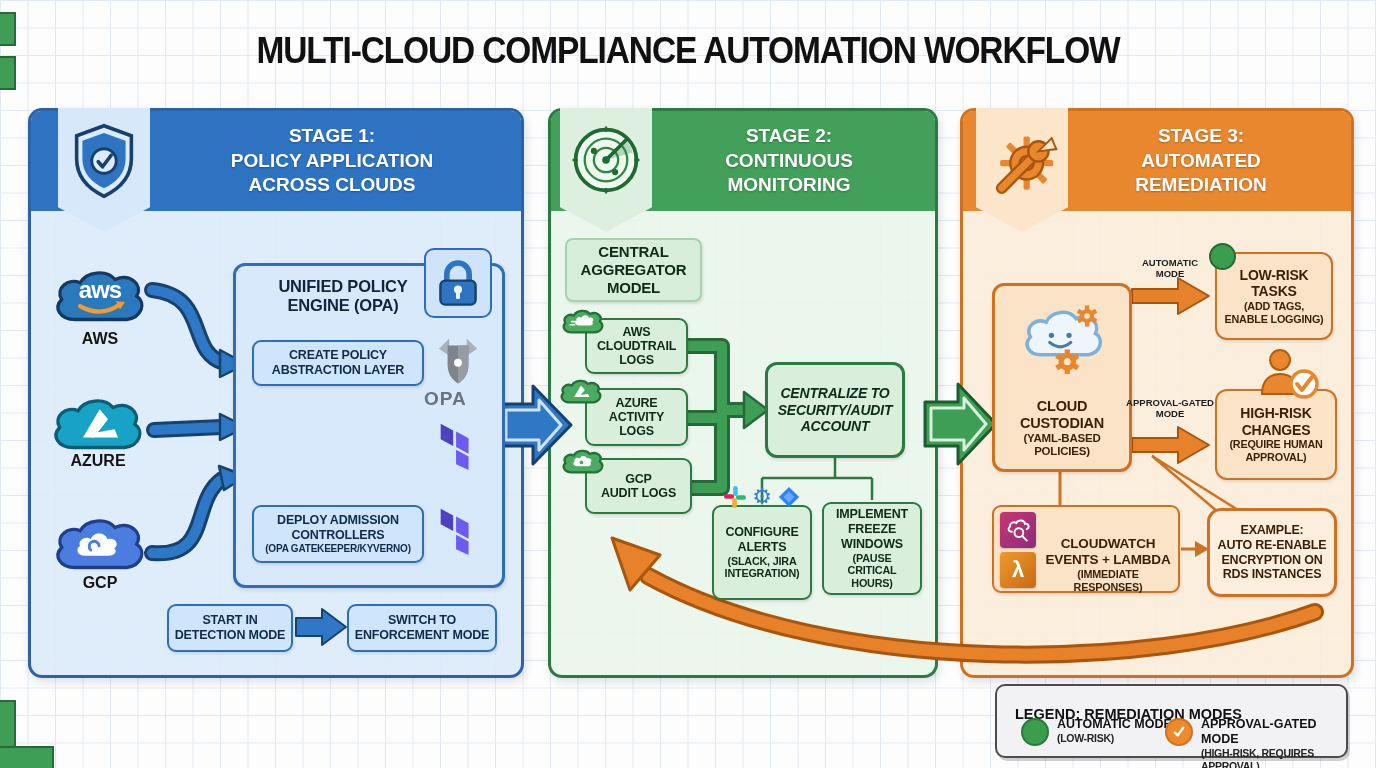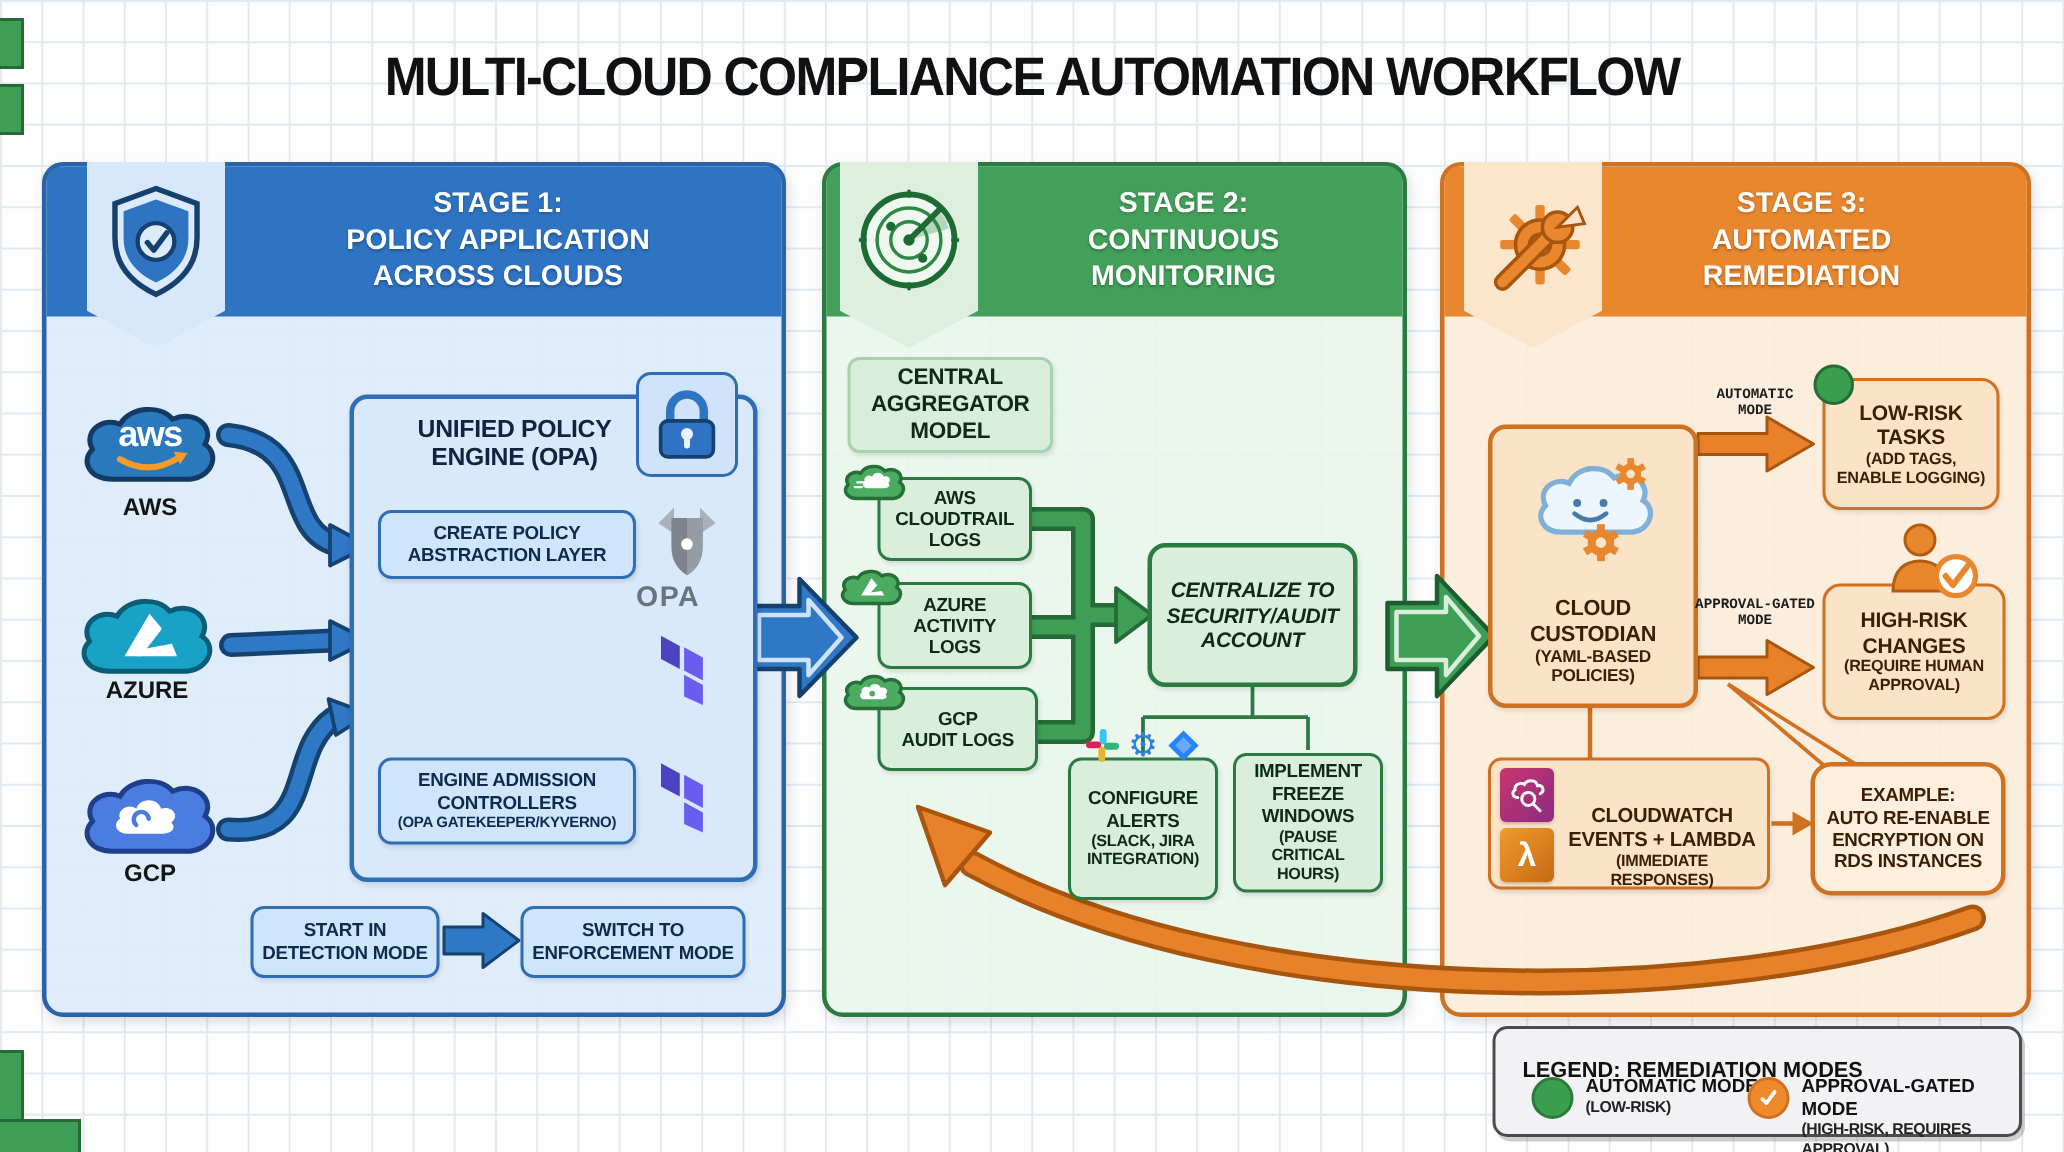--- a/index.html
+++ b/index.html
@@ -32,21 +32,21 @@
   
   .box{position:absolute;display:flex;flex-direction:column;align-items:center;justify-content:center;
     border-radius:9px;box-shadow:1px 2px 3px rgba(0,0,0,.10);box-sizing:border-box;padding:2px 4px;}
   .bblue{background:#cfe5fb;border:2.5px solid #2f6db6;color:#0e2a4d;}
   .bgreen{background:#d9efdc;border:2.5px solid #2b7a42;color:#0d2b16;}
   .borange{background:#fbe3c8;border:2.5px solid #cf7121;color:#3a1f05;}
   .main{font-weight:bold;font-size:13px;}
   .sub{font-weight:bold;font-size:10.8px;}
   .cloudlabel{position:absolute;font-weight:bold;font-size:16px;color:#141414;text-align:center;}
   .modelabel{position:absolute;font-weight:bold;font-size:9.5px;color:#1c1c1c;text-align:center;
-    white-space:pre-line;line-height:1.15;z-index:5;font-family:Liberation Mono, monospace;}
+    white-space:pre-line;line-height:1.15;z-index:5;}
   .iconsq{position:absolute;width:36px;height:36px;border-radius:4px;display:flex;align-items:center;
     justify-content:center;z-index:5;box-shadow:0 1px 2px rgba(0,0,0,.2);}
   .legend{position:absolute;left:995px;top:684px;width:353px;height:74px;background:#f2f2f4;
     border:2.5px solid #4c4c4c;border-radius:10px;box-shadow:2px 3px 0 rgba(0,0,0,.18);z-index:7;box-sizing:border-box;}
   .legend-title{position:absolute;left:18px;top:20px;font-weight:bold;font-size:14.5px;color:#111;}
   .lg-label{font-weight:bold;font-size:12.5px;color:#111;line-height:1.2;}
   .lg-sub{font-weight:bold;font-size:10.5px;color:#222;line-height:1.2;letter-spacing:-0.3px;}
   .dot{position:absolute;border-radius:50%;box-sizing:border-box;}
   .z3{z-index:3;} .z4{z-index:4;} .z5{z-index:5;}
   svg{display:block;}
@@ -175,21 +175,21 @@
       <circle cx="30" cy="41" r="5" fill="#eaf3fd"></circle>
       <rect x="27.5" y="43" width="5" height="10" rx="2" fill="#eaf3fd"></rect>
     </svg>
   </div>
 
   <div class="box bblue z4" style="left:252px;top:340px;width:172px;height:46px;">
     <div class="main t" style="font-size:12.5px;">CREATE POLICY
 ABSTRACTION LAYER</div>
   </div>
   <div class="box bblue z4" style="left:252px;top:505px;width:172px;height:58px;">
-    <div class="main t" style="font-size:12.5px;">ENGINE ADMISSION
+    <div class="main t" style="font-size:12.5px;">DEPLOY ADMISSION
 CONTROLLERS</div>
     <div class="sub t" style="font-size:10px;">(OPA GATEKEEPER/KYVERNO)</div>
   </div>
 
   <svg class="abs z4" style="left:432px;top:334px;" width="52" height="54" viewBox="0 0 60 60">
     <polygon points="8,16 20,4 20,24" fill="#aab1b8"></polygon>
     <polygon points="52,16 40,4 40,24" fill="#aab1b8"></polygon>
     <path d="M18,12 H42 V34 C42,46 36,52 30,56 C24,52 18,46 18,34 Z" fill="#7d848c"></path>
     <path d="M30,12 H42 V34 C42,46 36,52 30,56 Z" fill="#959ca4"></path>
     <circle cx="30" cy="32" r="4.5" fill="#ffffff"></circle>

